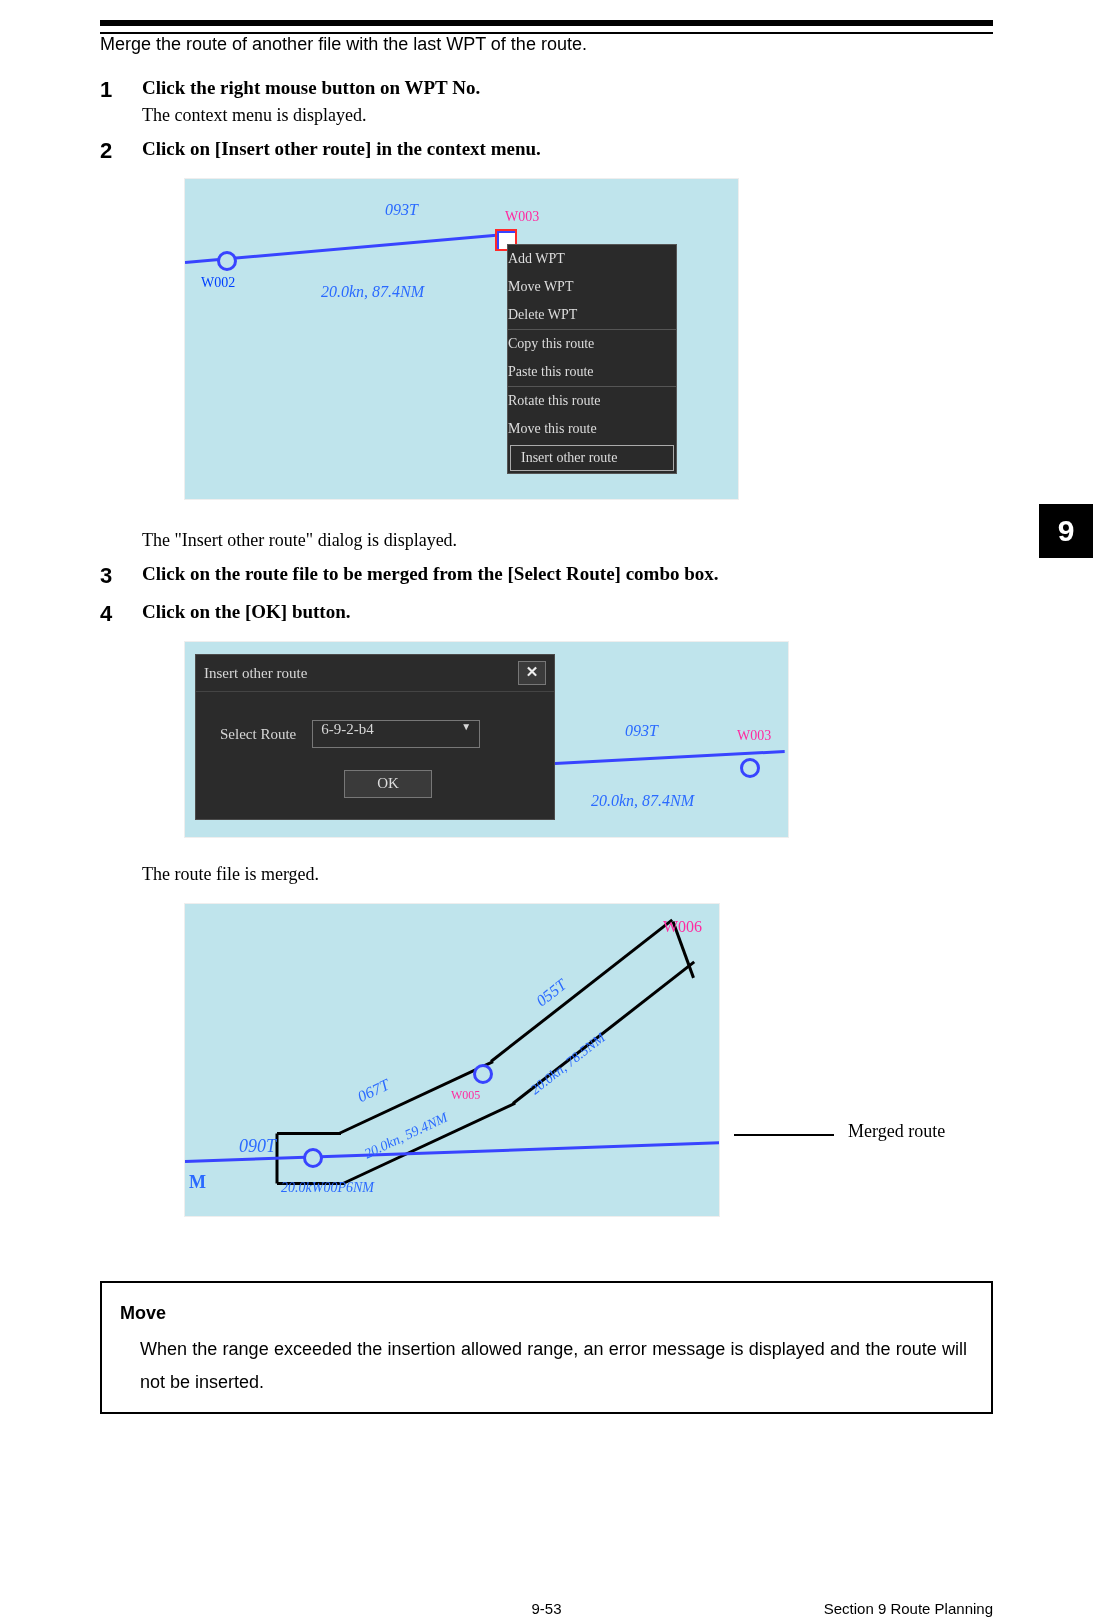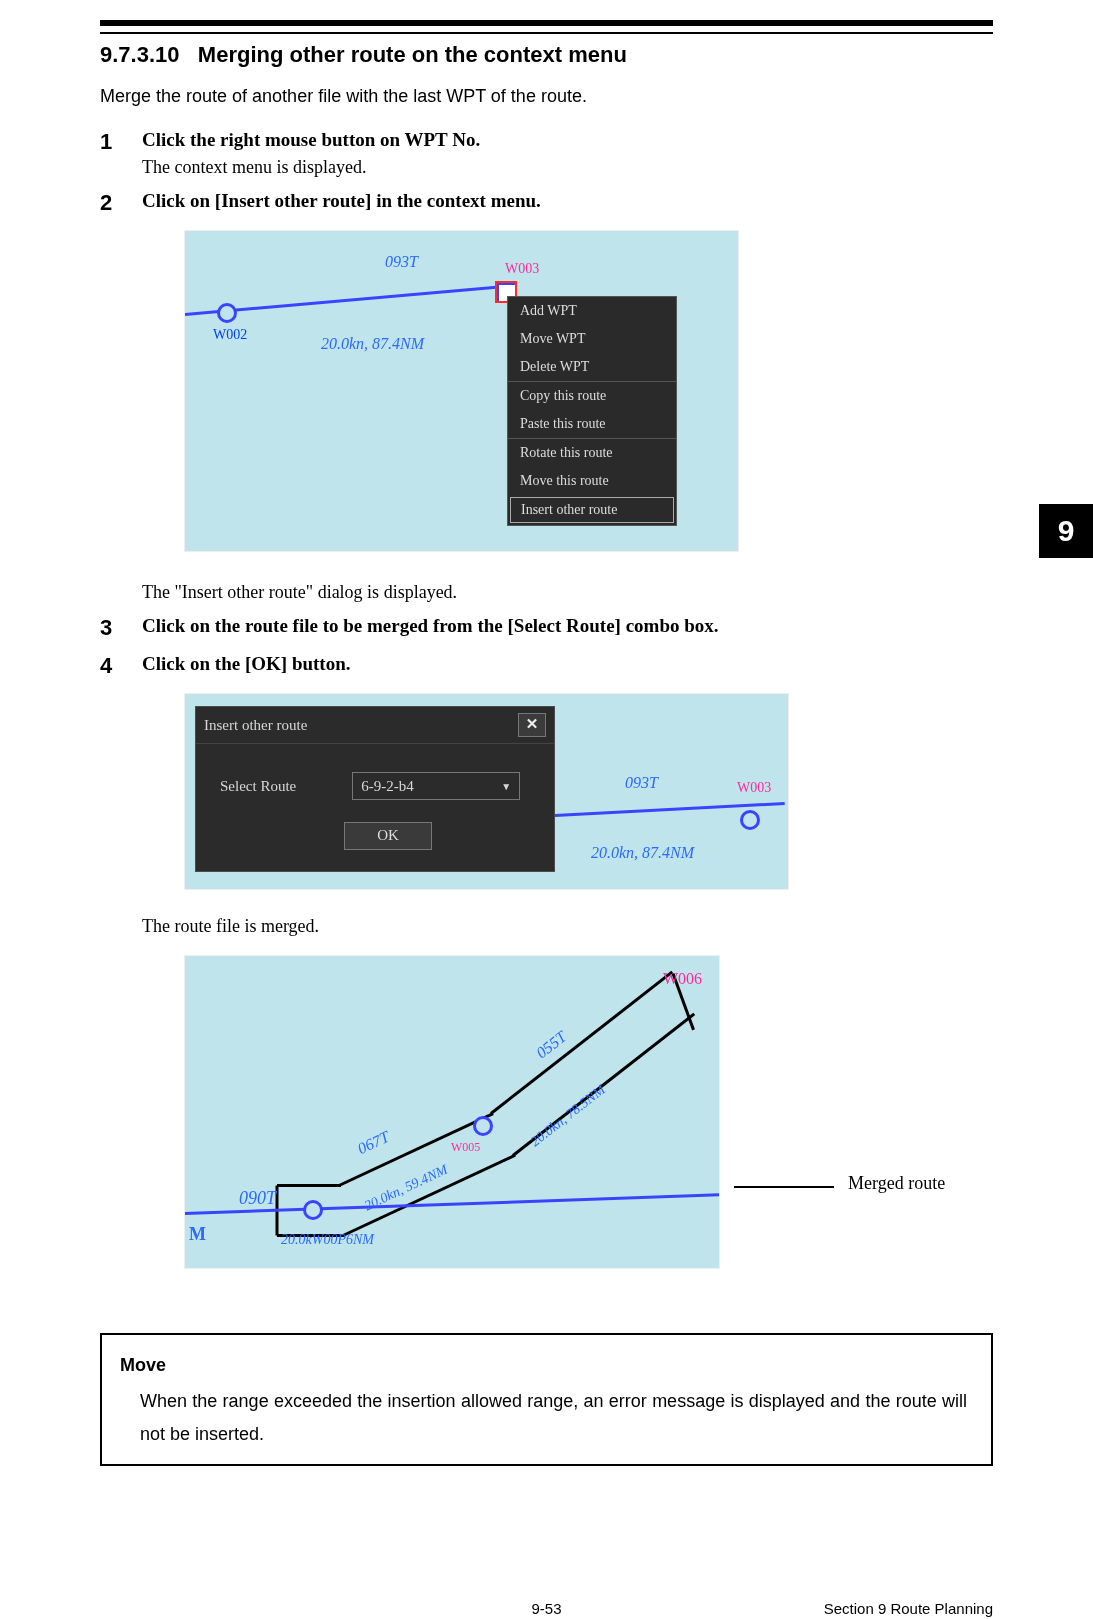--- a/index.html
+++ b/index.html
@@ -123,21 +123,21 @@
     width: 168px;
     background: #2a2a2a;
     border: 1px solid #555;
     font-size: 14px;
     color: #ddd;
   }
   .ctx-menu .grp {
     border-bottom: 1px solid #555;
   }
   .ctx-menu .itm {
-    padding: 6px 12px 6px 12px;
+    padding: 6px 12px 6px 0;
   }
   .ctx-menu .itm.sel {
     border: 1px solid #aaa;
     margin: 2px;
     padding: 4px 10px;
   }
   
   .shot2 {
     position: relative;
     width: 603px;
@@ -175,29 +175,28 @@
     color: #eee;
   }
   .dlg-body {
     padding: 28px 24px 0 24px;
     display: flex;
     align-items: center;
     gap: 16px;
   }
   .combo {
     display: flex;
-    align-items: center;
+    align-items: flex-start;
     justify-content: space-between;
     width: 150px;
     height: 26px;
     border: 1px solid #777;
     padding: 0 8px;
     background: #2b2b2b;
     color: #d7d7d7;
-    margin-left: 40px;
   }
   .combo .chev {
     font-size: 10px;
   }
   .dlg-foot {
     text-align: center;
     margin-top: 22px;
     padding-left: 26px;
   }
   .ok-btn {
@@ -299,25 +298,20 @@
   .footer .sec {
     margin-left: auto;
   }
 </style>
 </head>
 <body>
 
 <div class="page">
   <div class="top-rule"></div>
 
-  <div class="section-title">
-    <span>9.7.3.10</span>
-    &nbsp;
-    <span>Merging other route on the context menu</span>
-  </div>
 
   <div class="intro">Merge the route of another file with the last WPT of the route.</div>
 
   <ol class="steps">
     <li>
       <div class="step-num">1</div>
       <div class="step-body">
         <div class="step-bold">Click the right mouse button on WPT No.</div>
         <div class="step-sub">The context menu is displayed.</div>
       </div>
@@ -330,21 +324,21 @@
 
         <div class="shot">
           <div class="shot1">
 
             <div class="route-line" style="left:0;top:82px;width:324px;transform:rotate(-5deg);"></div>
             <div class="wpt-circle" style="left:32px;top:72px;"></div>
             <div class="wpt-sel" style="left:312px;top:52px;"></div>
             <div class="sel-mark" style="left:310px;top:50px;"></div>
 
             <div class="ann-blue" style="left:200px;top:22px;">093T</div>
-            <div class="ann-blue ann-w002" style="left:28px;top:96px;position:absolute;">W002</div>
+            <div class="ann-blue ann-w002" style="left:16px;top:96px;position:absolute;">W002</div>
             <div class="ann-w003" style="left:320px;top:30px;">W003</div>
             <div class="ann-blue" style="left:136px;top:104px;">20.0kn, 87.4NM</div>
 
             <div class="ctx-menu">
               <div class="grp">
                 <div class="itm">Add WPT</div>
                 <div class="itm">Move WPT</div>
                 <div class="itm">Delete WPT</div>
               </div>
               <div class="grp">

